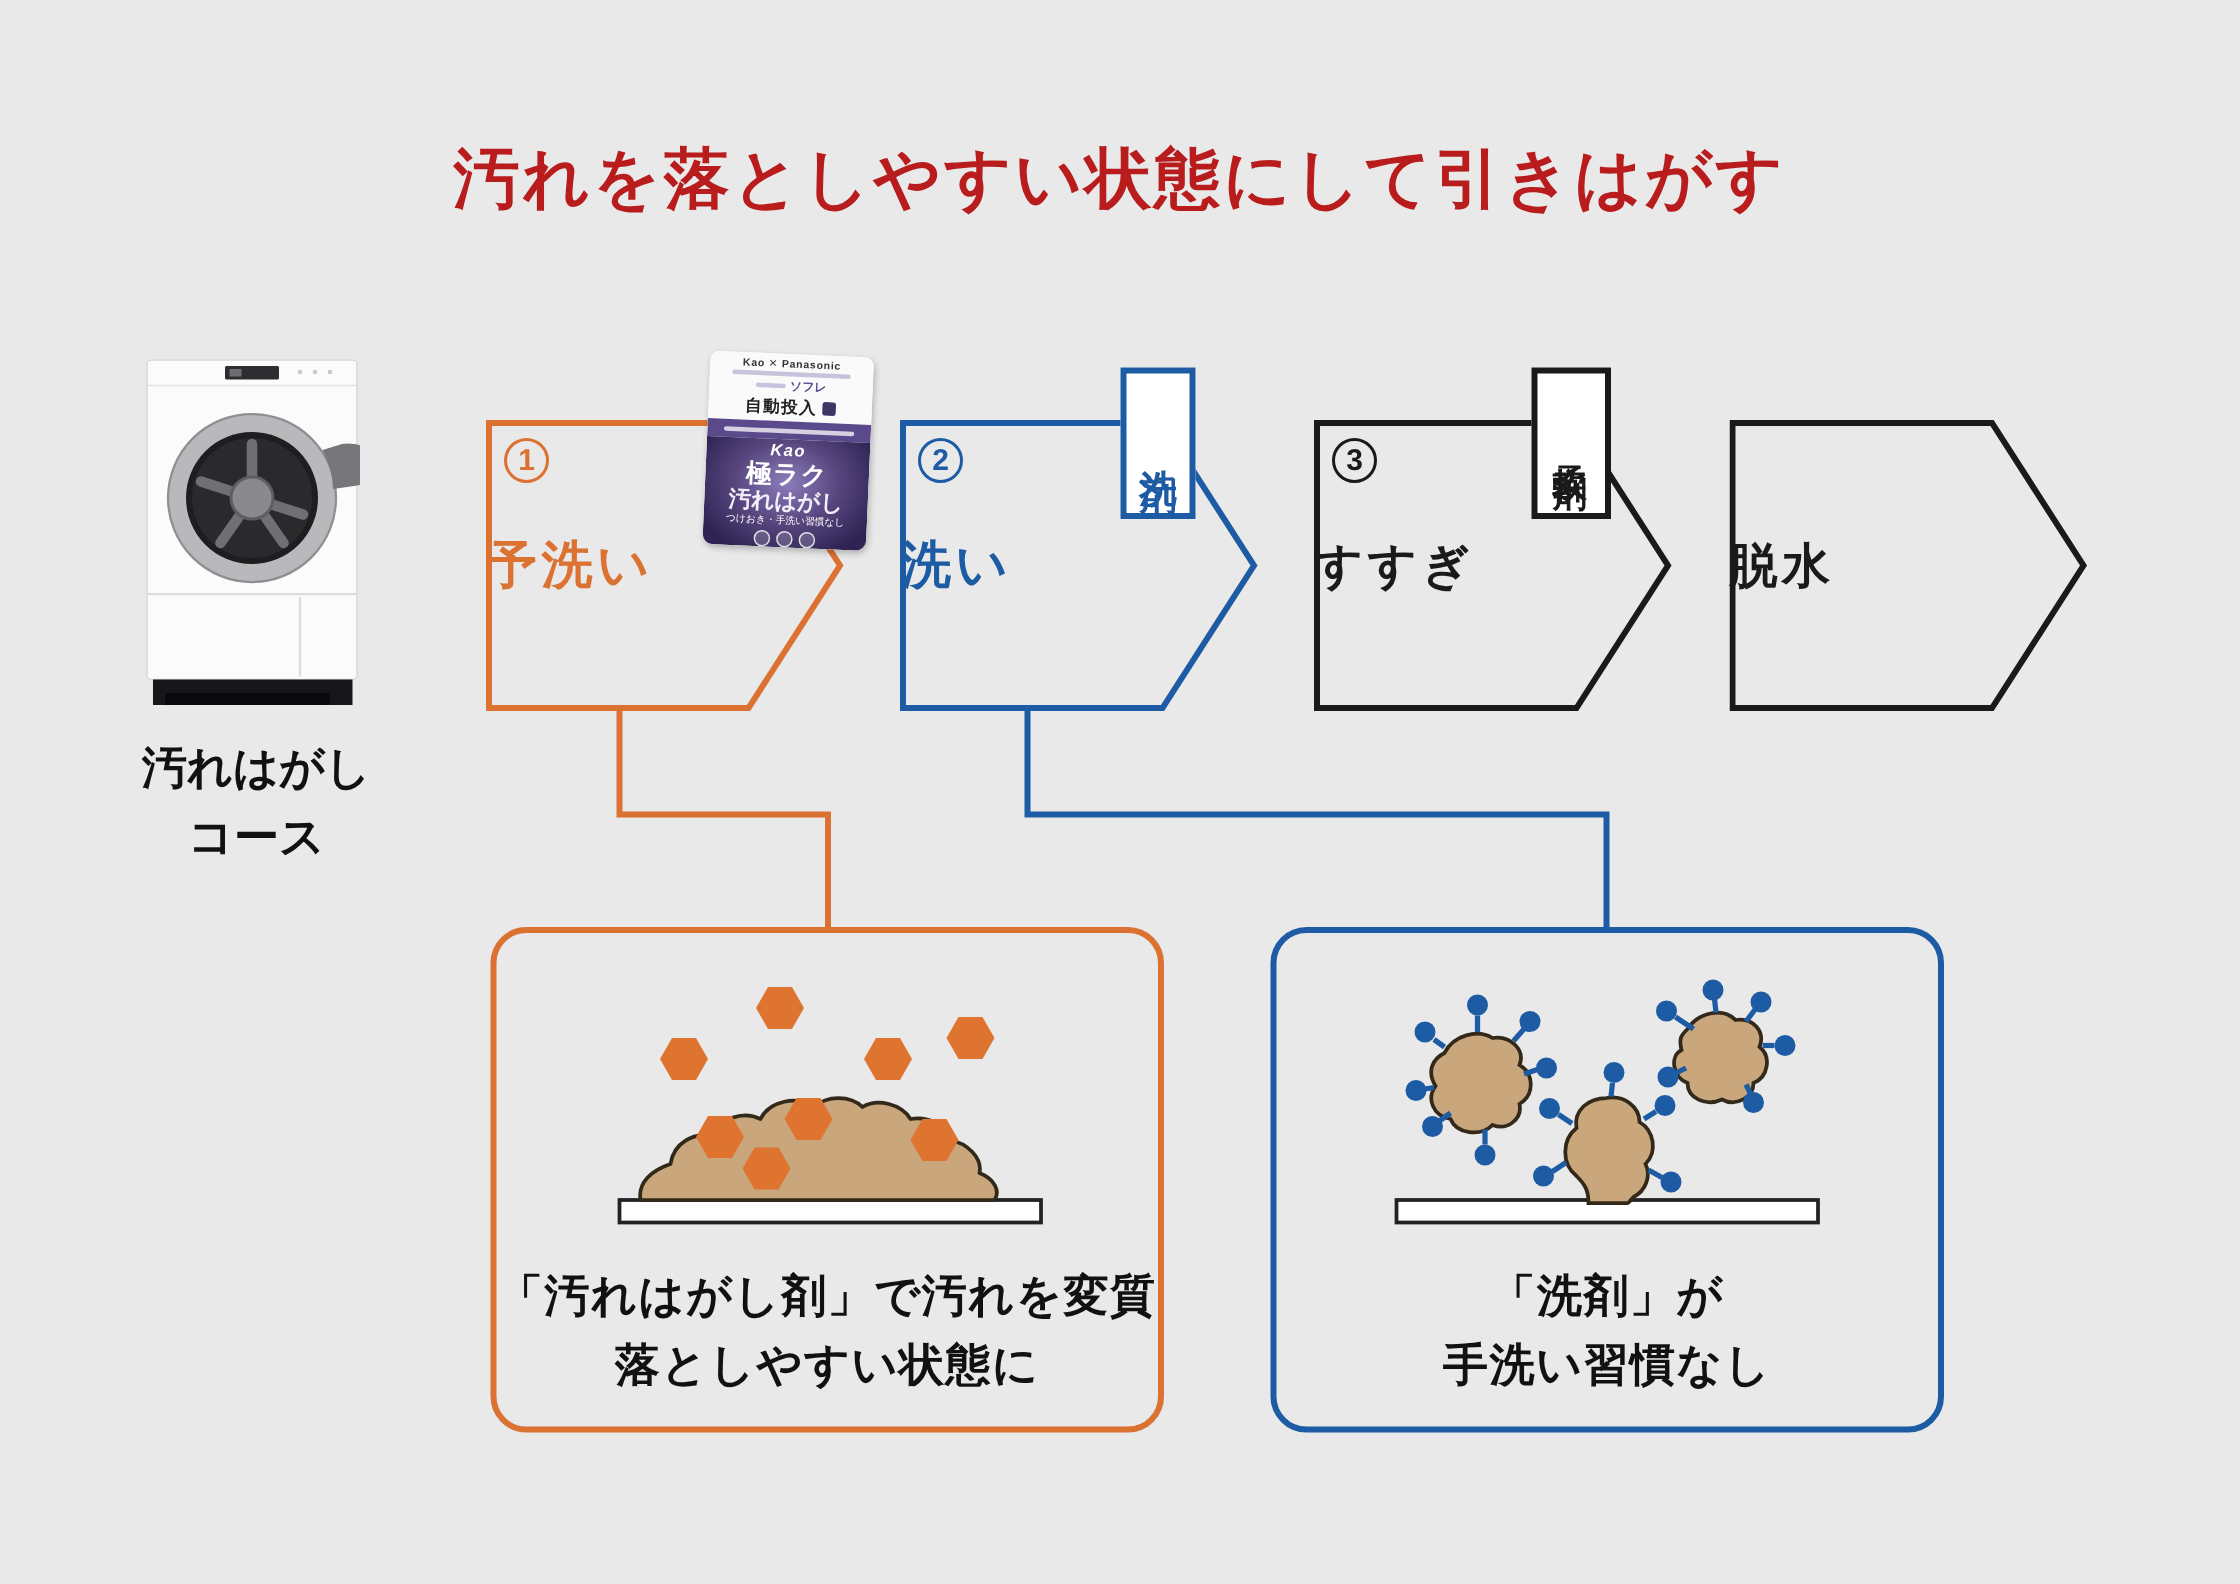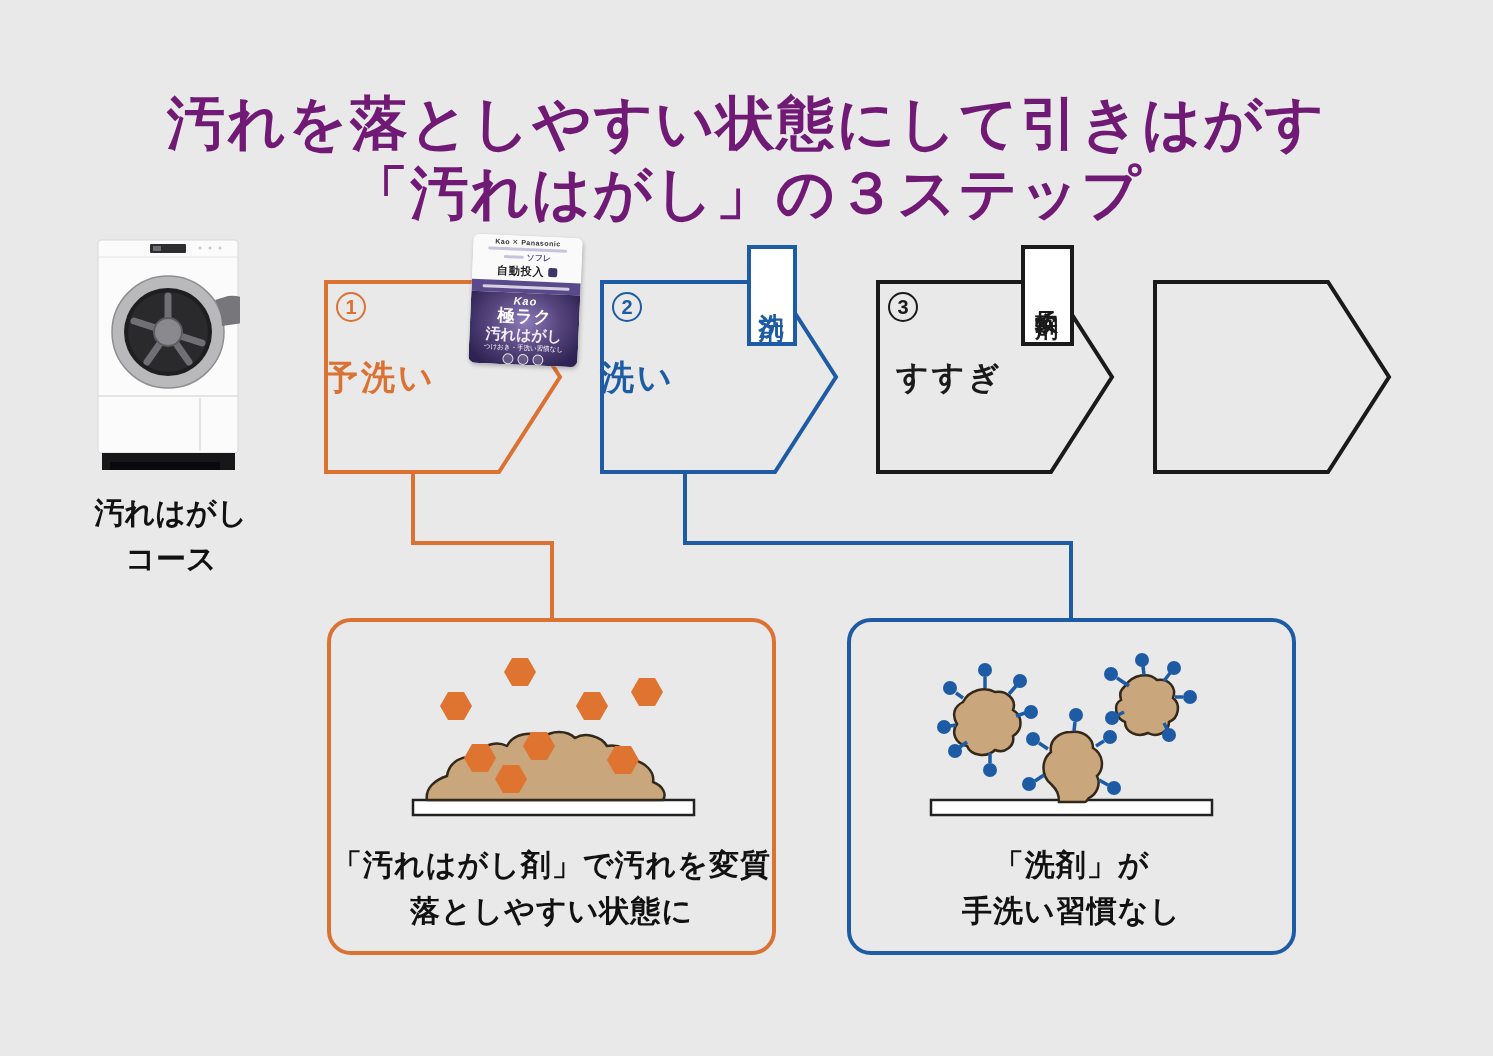--- a/index.html
+++ b/index.html
@@ -5,33 +5,33 @@
   html,body{margin:0;padding:0;background:#E9E9EA;}
   *{box-sizing:border-box;}
   #canvas{
     position:relative;width:1493px;height:1056px;overflow:hidden;
     background:#E9E9EA;
     font-family:"Liberation Sans","DejaVu Sans",sans-serif;
     color:#1A1A1A;
   }
   
   .title{position:absolute;top:88px;left:0;right:0;text-align:center;
-    font-weight:bold;font-size:58px;line-height:70px;letter-spacing:2px;color:#701a75;}
+    font-weight:bold;font-size:44px;line-height:70px;letter-spacing:2px;color:#b91c1c;font-family:Liberation Mono, monospace;}
   
   .machine{position:absolute;left:96px;top:238px;width:144px;height:236px;}
   .machine-caption{position:absolute;left:86px;top:490px;width:170px;text-align:center;
     font-weight:bold;font-size:30px;line-height:46px;color:#111;}
   
   .arrow{position:absolute;width:240px;height:194px;}
   .arrow svg{position:absolute;left:0;top:0;}
   .a1{left:324px;top:280px;} .a2{left:600px;top:280px;}
   .a3{left:876px;top:280px;} .a4{left:1153px;top:280px;}
   .step-label{position:absolute;left:0;top:76px;width:204px;height:42px;line-height:42px;
     text-align:left;font-weight:bold;letter-spacing:3px;}
-  .f34{font-size:34px;} .f32{font-size:32px;margin-left:20px;}
+  .f34{font-size:34px;} .f32{font-size:32px;}
   .step-num{position:absolute;left:12px;top:12px;width:30px;height:30px;border-radius:50%;
     border:2px solid;line-height:27px;text-align:center;font-size:20px;font-weight:bold;}
   .c-orange{color:#DB7232;border-color:#DB7232;}
   .c-blue{color:#1D5CA4;border-color:#1D5CA4;}
   .c-black{color:#1A1A1A;border-color:#1A1A1A;}
   
   .tag{position:absolute;background:#FFFFFF;display:flex;align-items:center;justify-content:center;
     writing-mode:vertical-rl;text-orientation:upright;font-weight:bold;z-index:6;}
   .tag-senzai{left:747px;top:245px;width:50px;height:101px;border:4px solid #1D5CA4;
     color:#1D5CA4;font-size:25px;letter-spacing:4px;}
@@ -70,21 +70,20 @@
   .pk-dots{display:flex;gap:4px;margin-top:2px;}
   .pk-dot{width:11px;height:11px;border-radius:50%;border:1px solid rgba(255,255,255,0.8);background:rgba(255,255,255,0.18);}
 </style>
 </head>
 <body>
 
 <div id="canvas">
 
   <div class="title">
     <div>汚れを落としやすい状態にして引きはがす</div>
-    <div>「汚れはがし」の３ステップ</div>
   </div>
 
   <div class="machine">
     <svg width="144" height="236" viewBox="0 0 144 236">
       <rect x="2" y="2" width="140" height="213" rx="3" fill="#FBFBFC" stroke="#D9D9DB" stroke-width="1"></rect>
       <line x1="2" y1="19" x2="142" y2="19" stroke="#E3E3E5" stroke-width="1"></line>
       <rect x="54" y="6" width="36" height="9" rx="1" fill="#2E2E30"></rect>
       <rect x="57" y="8" width="8" height="5" fill="#6E6E72"></rect>
       <circle cx="104" cy="10" r="1.5" fill="#C9C9CC"></circle>
       <circle cx="114" cy="10" r="1.5" fill="#C9C9CC"></circle>
@@ -143,20 +142,21 @@
       <polygon points="2,2 175,2 236,97 175,192 2,192" fill="none" stroke="#1A1A1A" stroke-width="4"></polygon>
     </svg>
     <div class="step-num c-black">3</div>
     <div class="step-label f32 c-black">すすぎ</div>
   </div>
 
   <div class="arrow a4">
     <svg width="240" height="194" viewBox="0 0 240 194">
       <polygon points="2,2 175,2 236,97 175,192 2,192" fill="none" stroke="#1A1A1A" stroke-width="4"></polygon>
     </svg>
+    <div class="step-label f32 c-black">脱水</div>
   </div>
 
   <div class="tag tag-senzai">洗剤</div>
   <div class="tag tag-junanzai">柔軟剤</div>
 
   <div class="package">
     <div class="pk-top">
       <div class="pk-header">Kao ✕ Panasonic</div>
       <div class="pk-microline"></div>
       <div class="pk-midrow">

